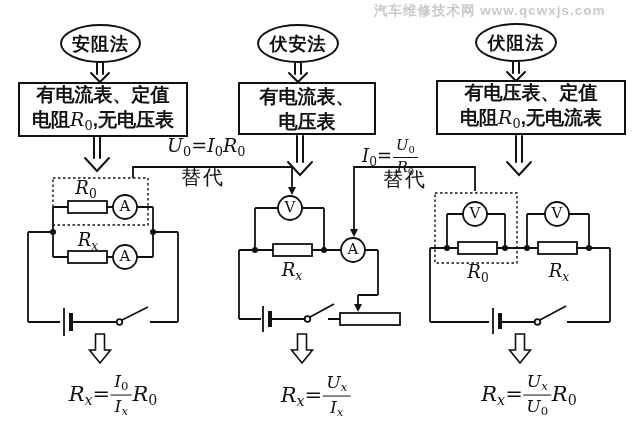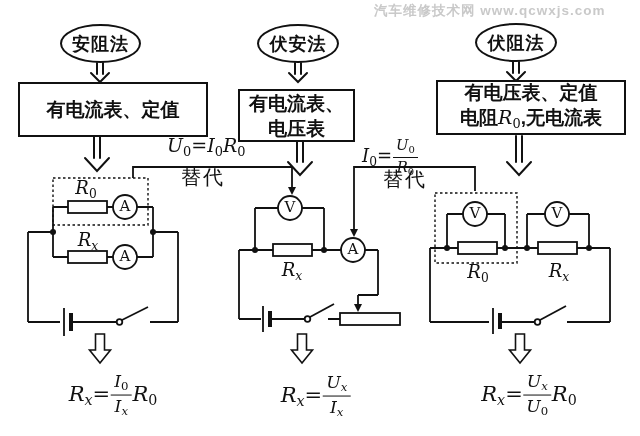--- a/index.html
+++ b/index.html
@@ -118,24 +118,25 @@
   <div class="abs oval" style="left:60px;top:24px;width:81px;height:39px;">
     <span>安阻法</span>
   </div>
   <div class="abs oval" style="left:257px;top:24px;width:82px;height:39px;">
     <span>伏安法</span>
   </div>
   <div class="abs oval" style="left:475px;top:23px;width:82px;height:39px;">
     <span>伏阻法</span>
   </div>
 
-  <div class="abs mbox" style="left:18px;top:82px;width:190px;height:55px;">
+  <div class="abs mbox" style="left:18px;top:82px;width:170px;height:55px;">
     <span>有电流表、定值</span>
+    <span><span class="sg-t">电阻</span><span class="sg-v">R</span><span class="sg-s">0</span><span class="sg-t">,无电压表</span></span>
   </div>
-  <div class="abs mbox" style="left:238px;top:89px;width:117px;height:53px;">
+  <div class="abs mbox" style="left:238px;top:82px;width:138px;height:53px;">
     <span>有电流表、</span>
     <span><span class="sg-t">电压表</span></span>
   </div>
   <div class="abs mbox" style="left:436px;top:80px;width:190px;height:55px;">
     <span>有电压表、定值</span>
     <span><span class="sg-t">电阻</span><span class="sg-v">R</span><span class="sg-s">0</span><span class="sg-t">,无电流表</span></span>
   </div>
 
   <div class="abs serif" style="left:167px;top:134px;font-size:19px;"><span class="sg-v">U</span><span class="sg-s">0</span><span class="sg-t">=</span><span class="sg-v">I</span><span class="sg-s">0</span><span class="sg-v">R</span><span class="sg-s">0</span></div>
   <div class="abs cjk-note" style="left:181px;top:164px;">替代</div>

